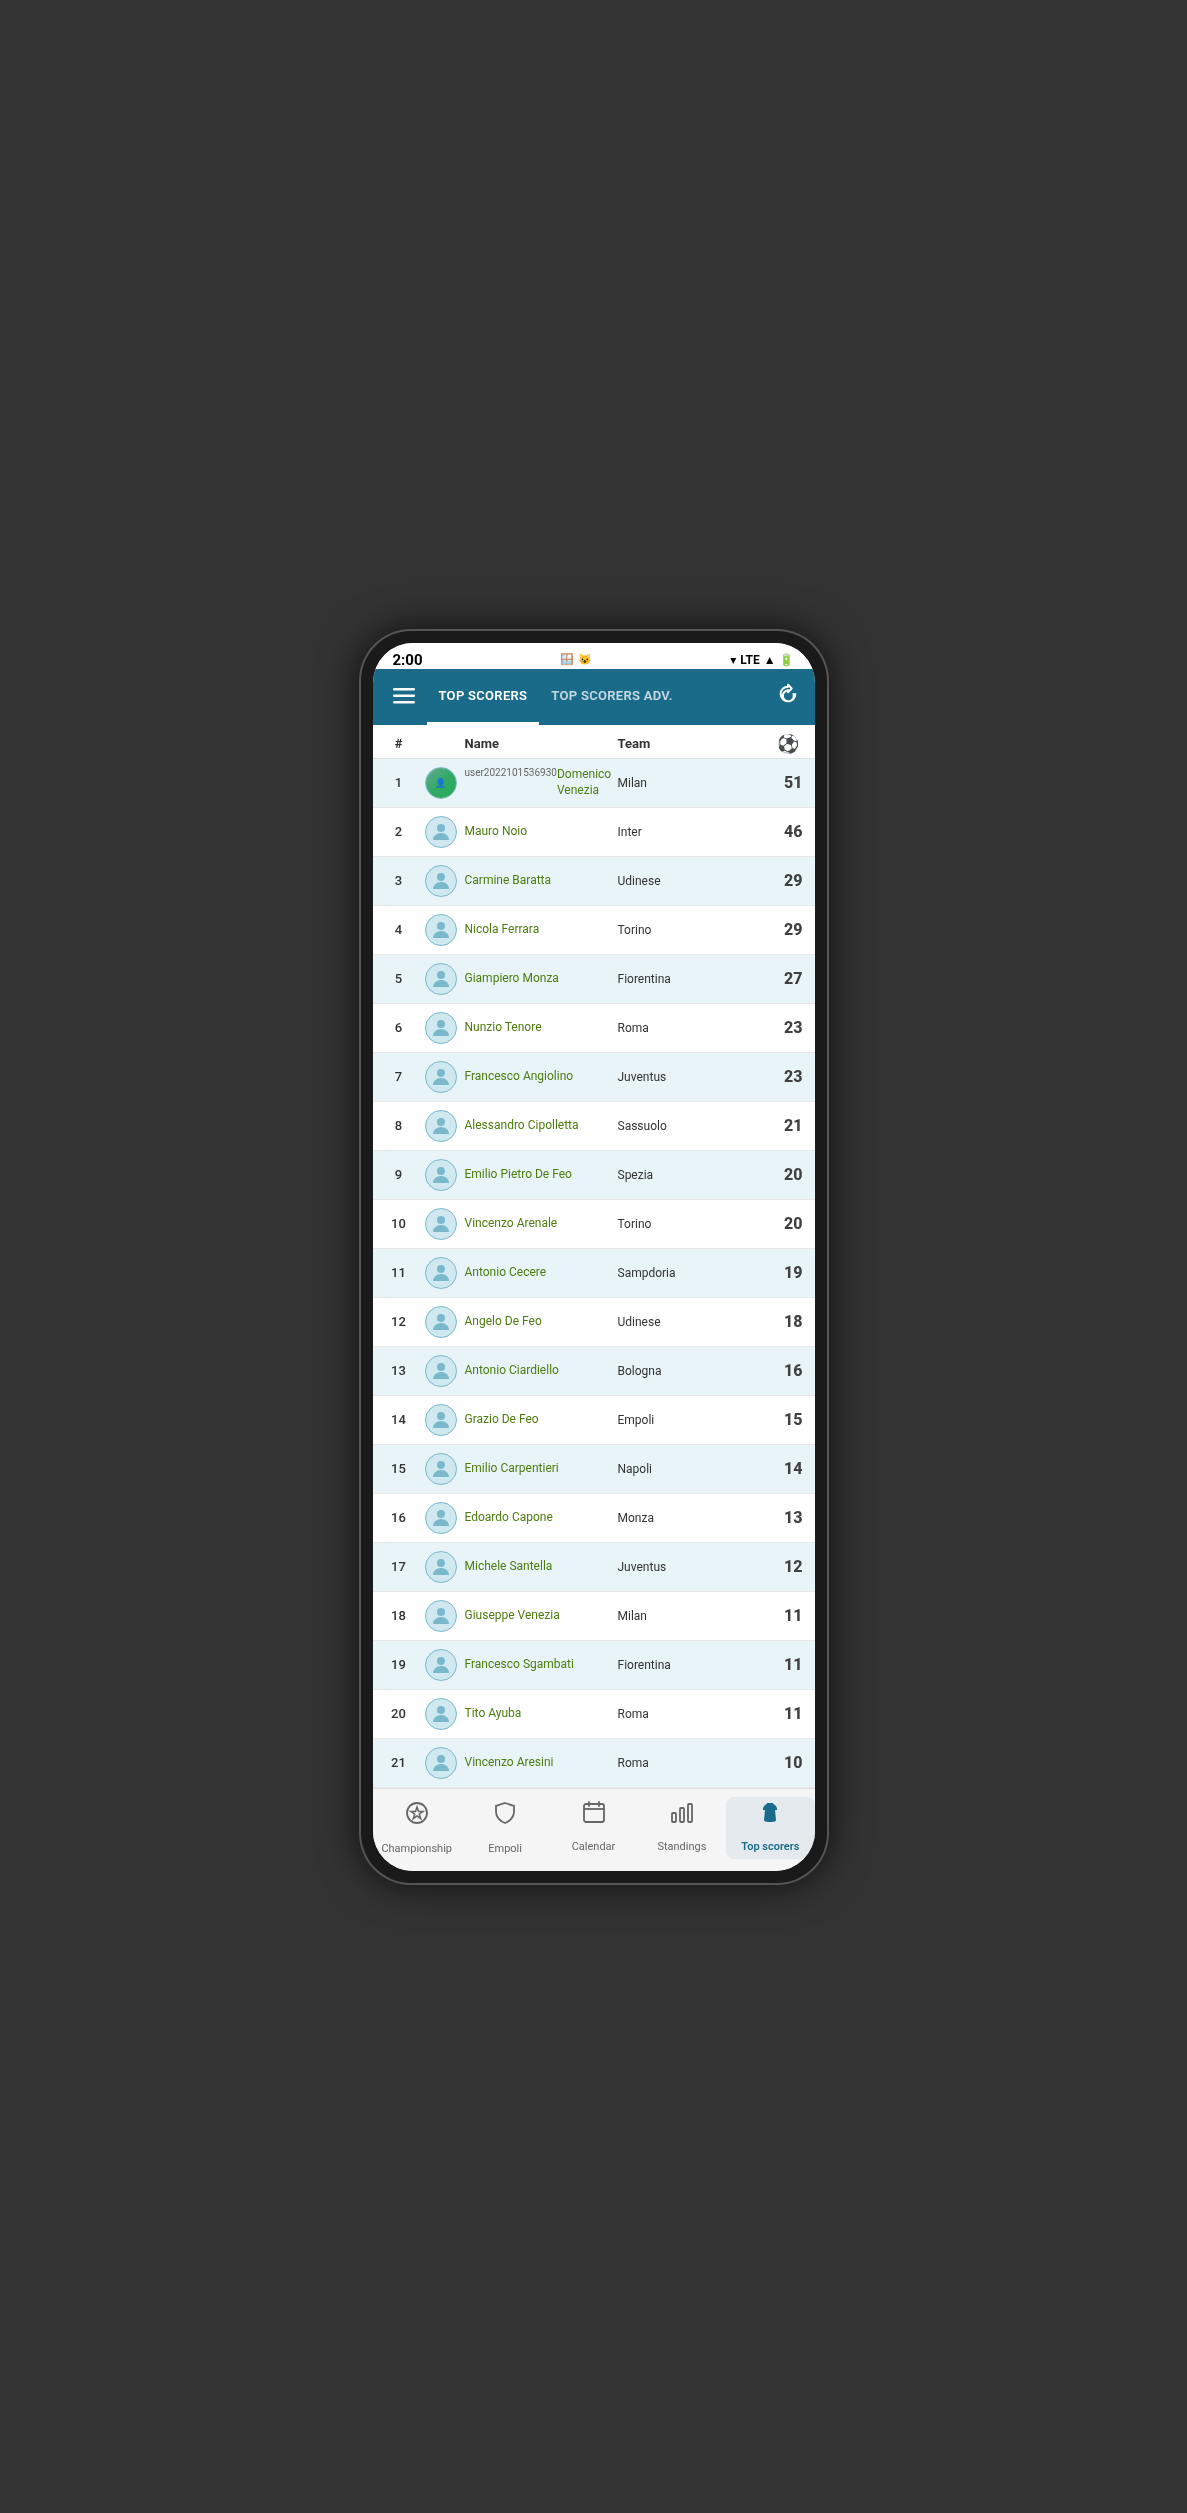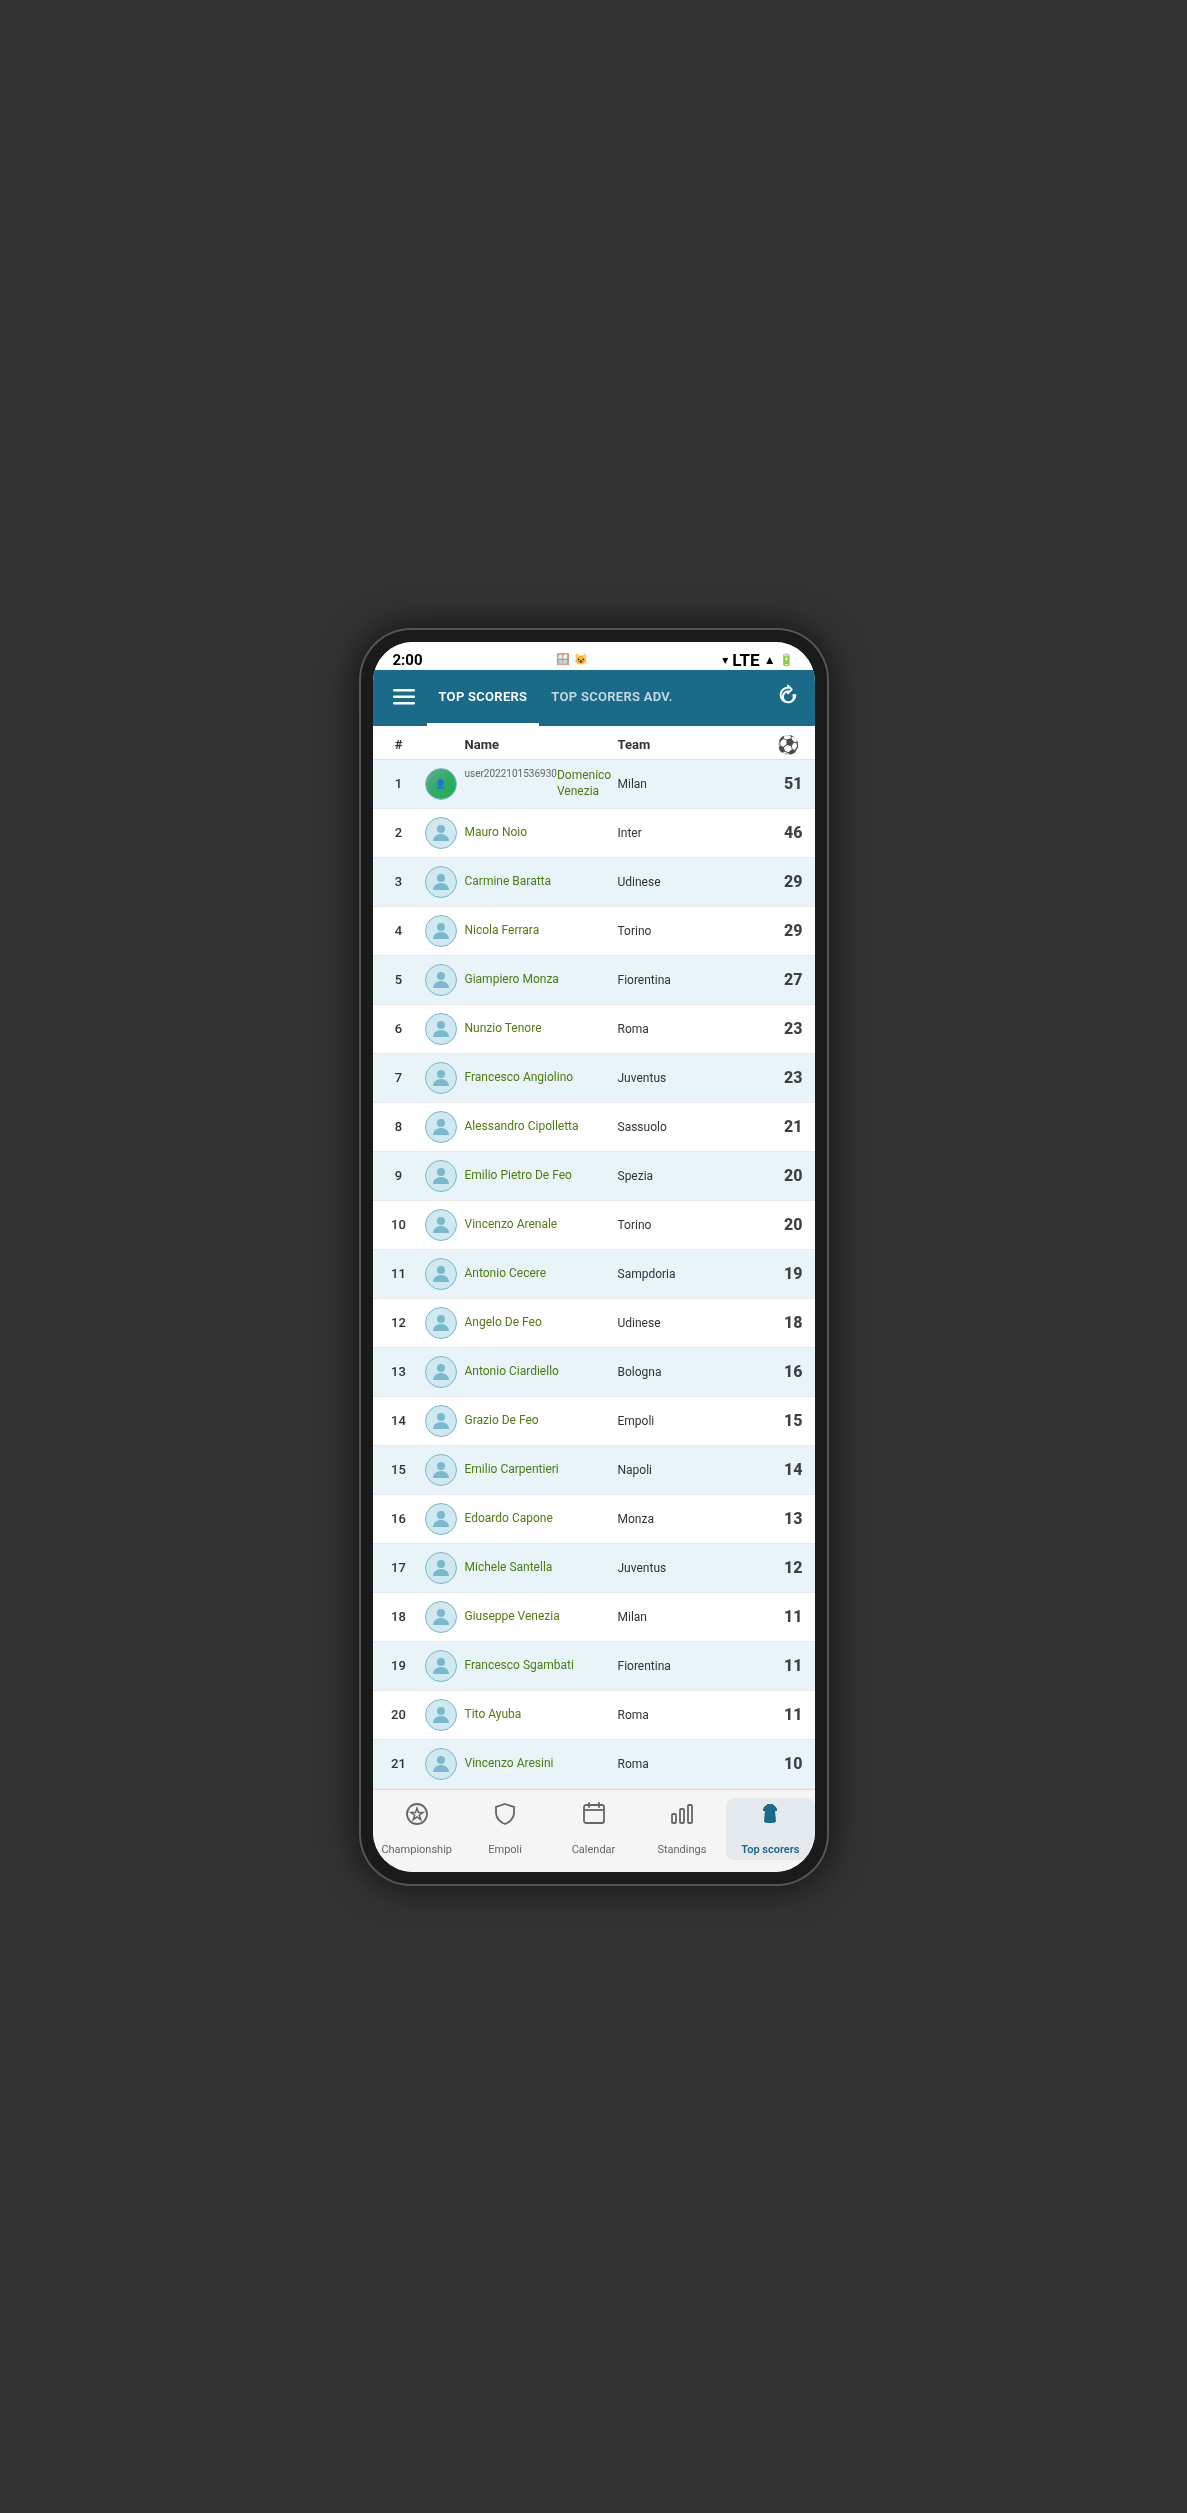--- a/index.html
+++ b/index.html
@@ -182,21 +182,20 @@
       padding: 8px 0 12px;
     }
     .nav-item {
       display: flex;
       flex-direction: column;
       align-items: center;
       gap: 12px;
       cursor: pointer;
       flex: 1;
       padding: 4px 0;
-      justify-content: space-between;
     }
     .nav-icon { font-size: 22px; color: #666; }
     .nav-label {
       font-size: 11px;
       color: #666;
     }
     .nav-item.active .nav-icon { color: #1a6b8a; }
     .nav-item.active .nav-label { color: #1a6b8a; font-weight: 600; }
     .nav-item.active { background: rgba(26,107,138,0.08); border-radius: 8px; }
   </style>
@@ -207,21 +206,21 @@
   <div class="phone-screen">
 
     <div class="status-bar-top">
       <span class="status-time">2:00</span>
       <div style="display:flex;align-items:center;gap:4px;">
         <span style="font-size:11px;">🪟</span>
         <span style="font-size:11px;">😺</span>
       </div>
       <div class="status-icons">
         <span>▾</span>
-        <span style="font-weight:700;font-size:17px;">LTE</span>
+        <span style="font-weight:700;font-size:12px;">LTE</span>
         <span>▲</span>
         <span>🔋</span>
       </div>
     </div>
 
     <div class="app-header">
       <div class="hamburger-icon">
         <svg width="22" height="16" viewBox="0 0 22 16" fill="none">
           <rect y="0" width="22" height="2.5" rx="1.25" fill="white"></rect>
           <rect y="6.5" width="22" height="2.5" rx="1.25" fill="white"></rect>

